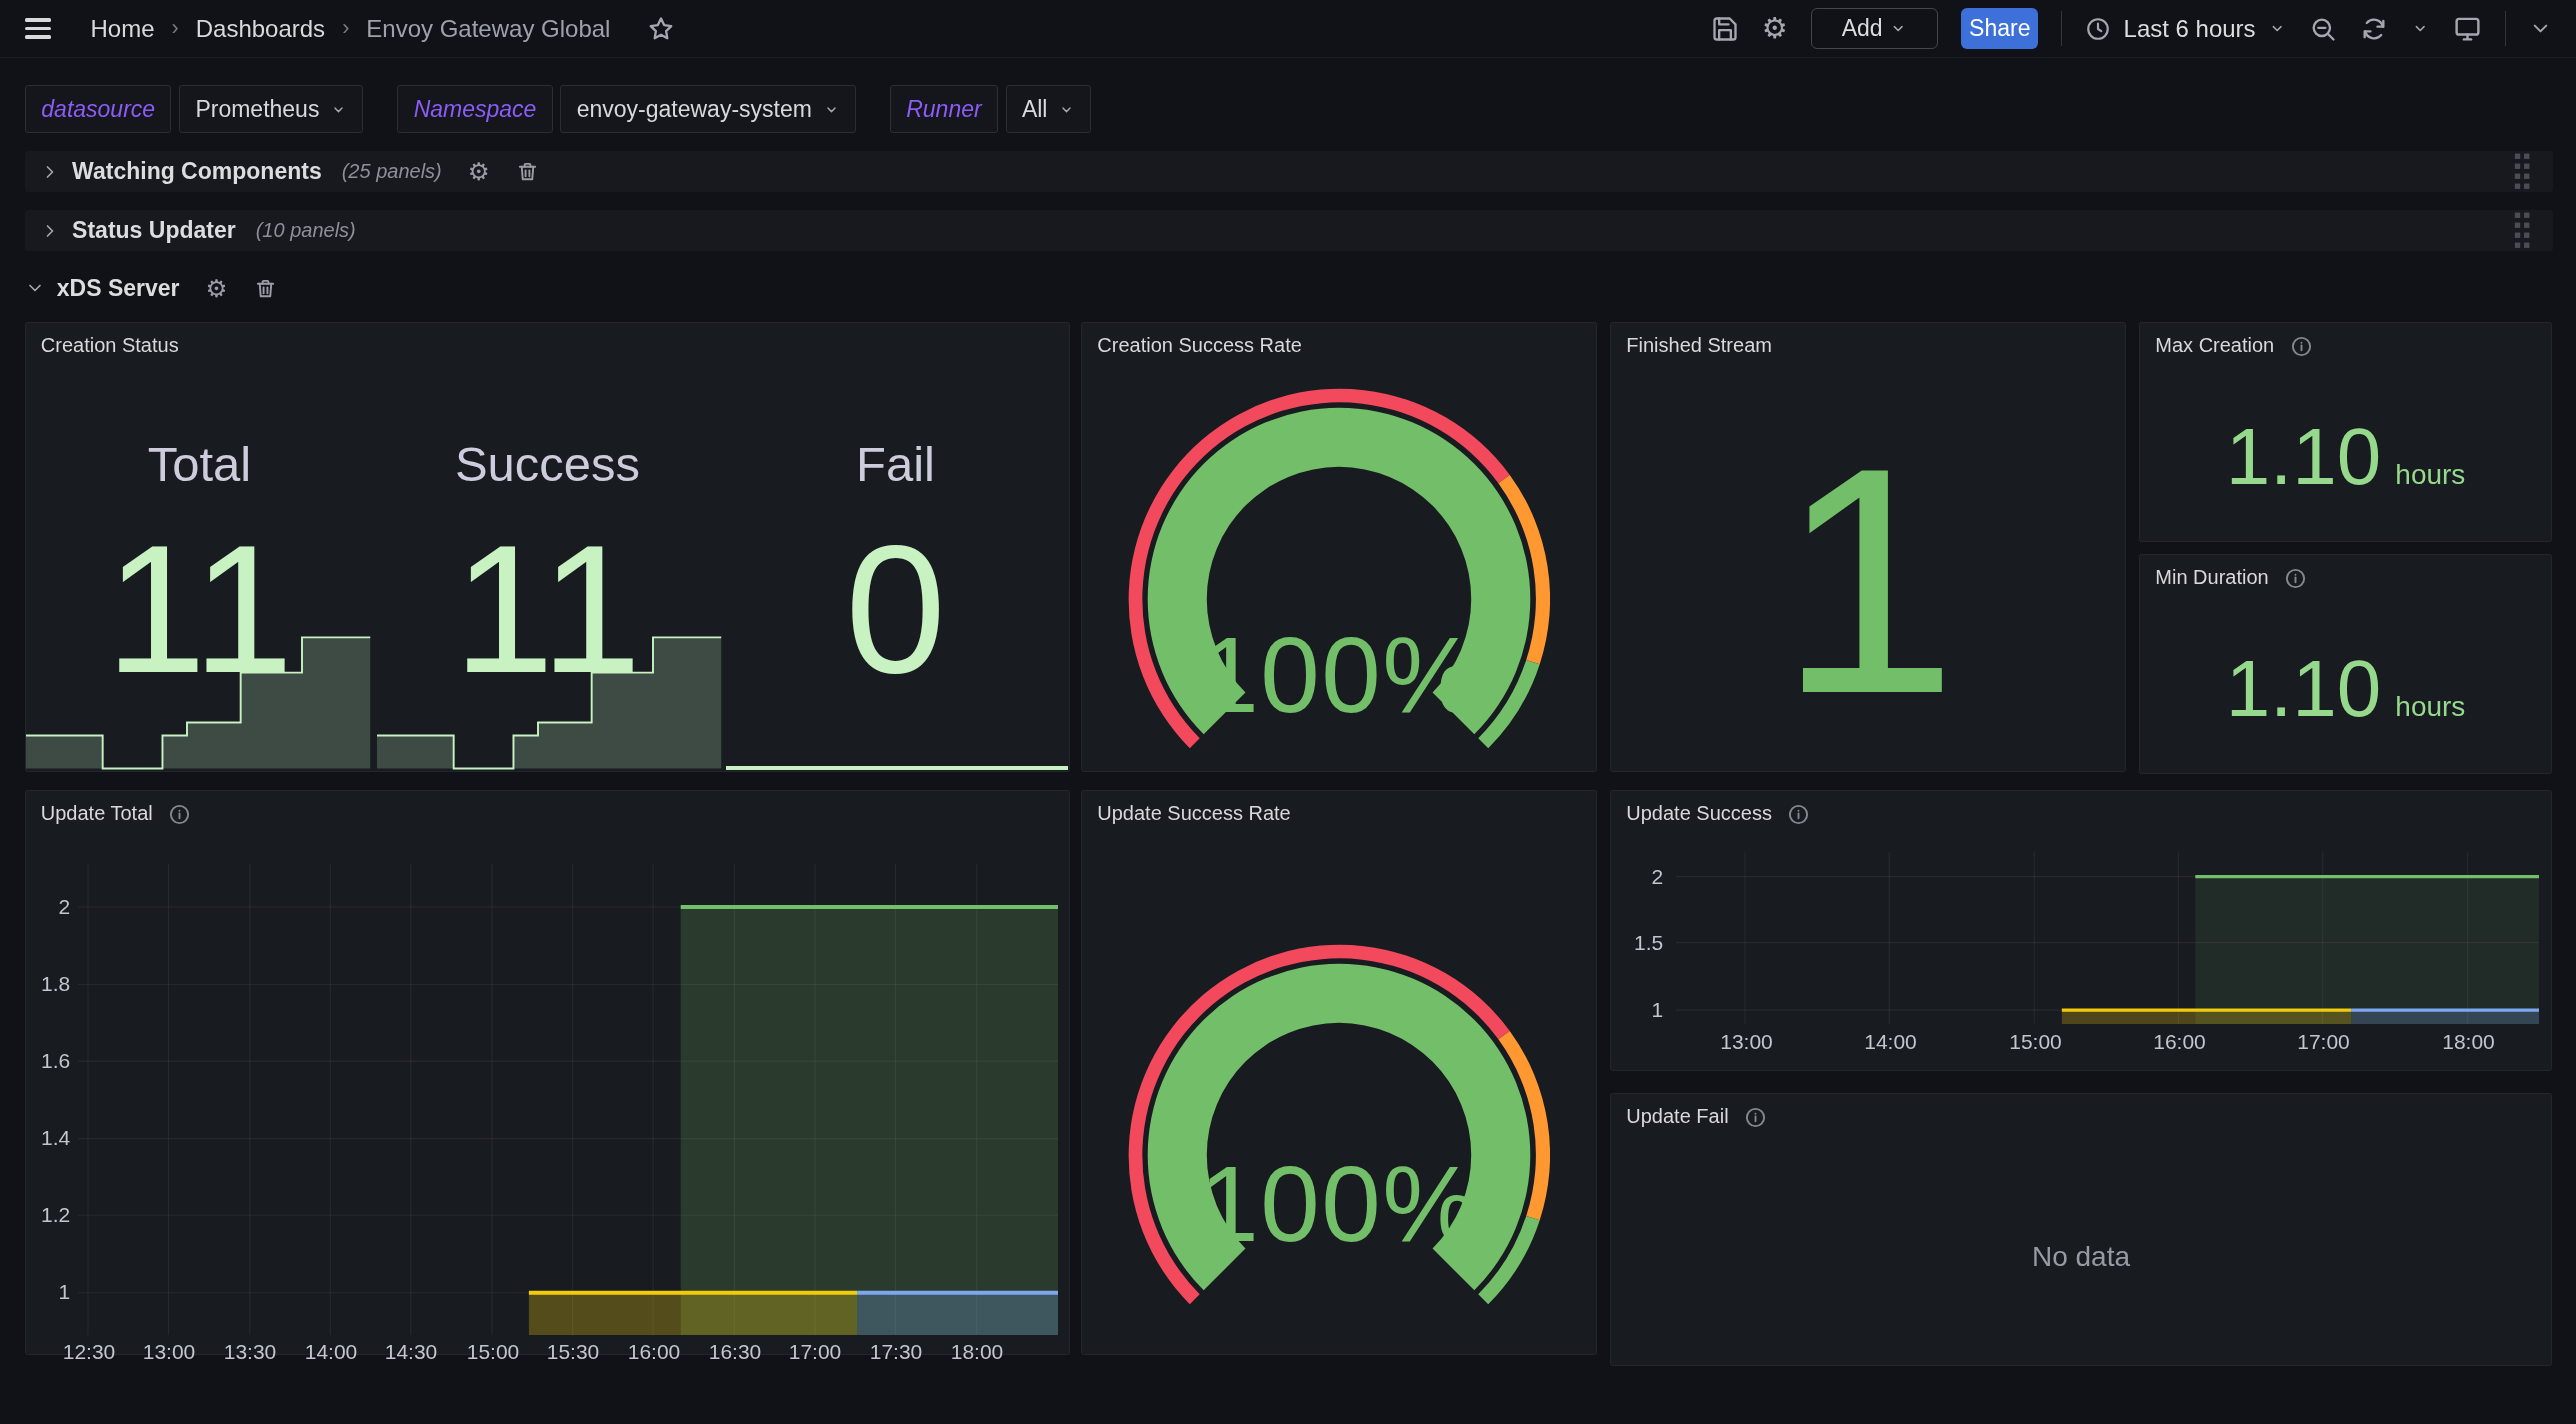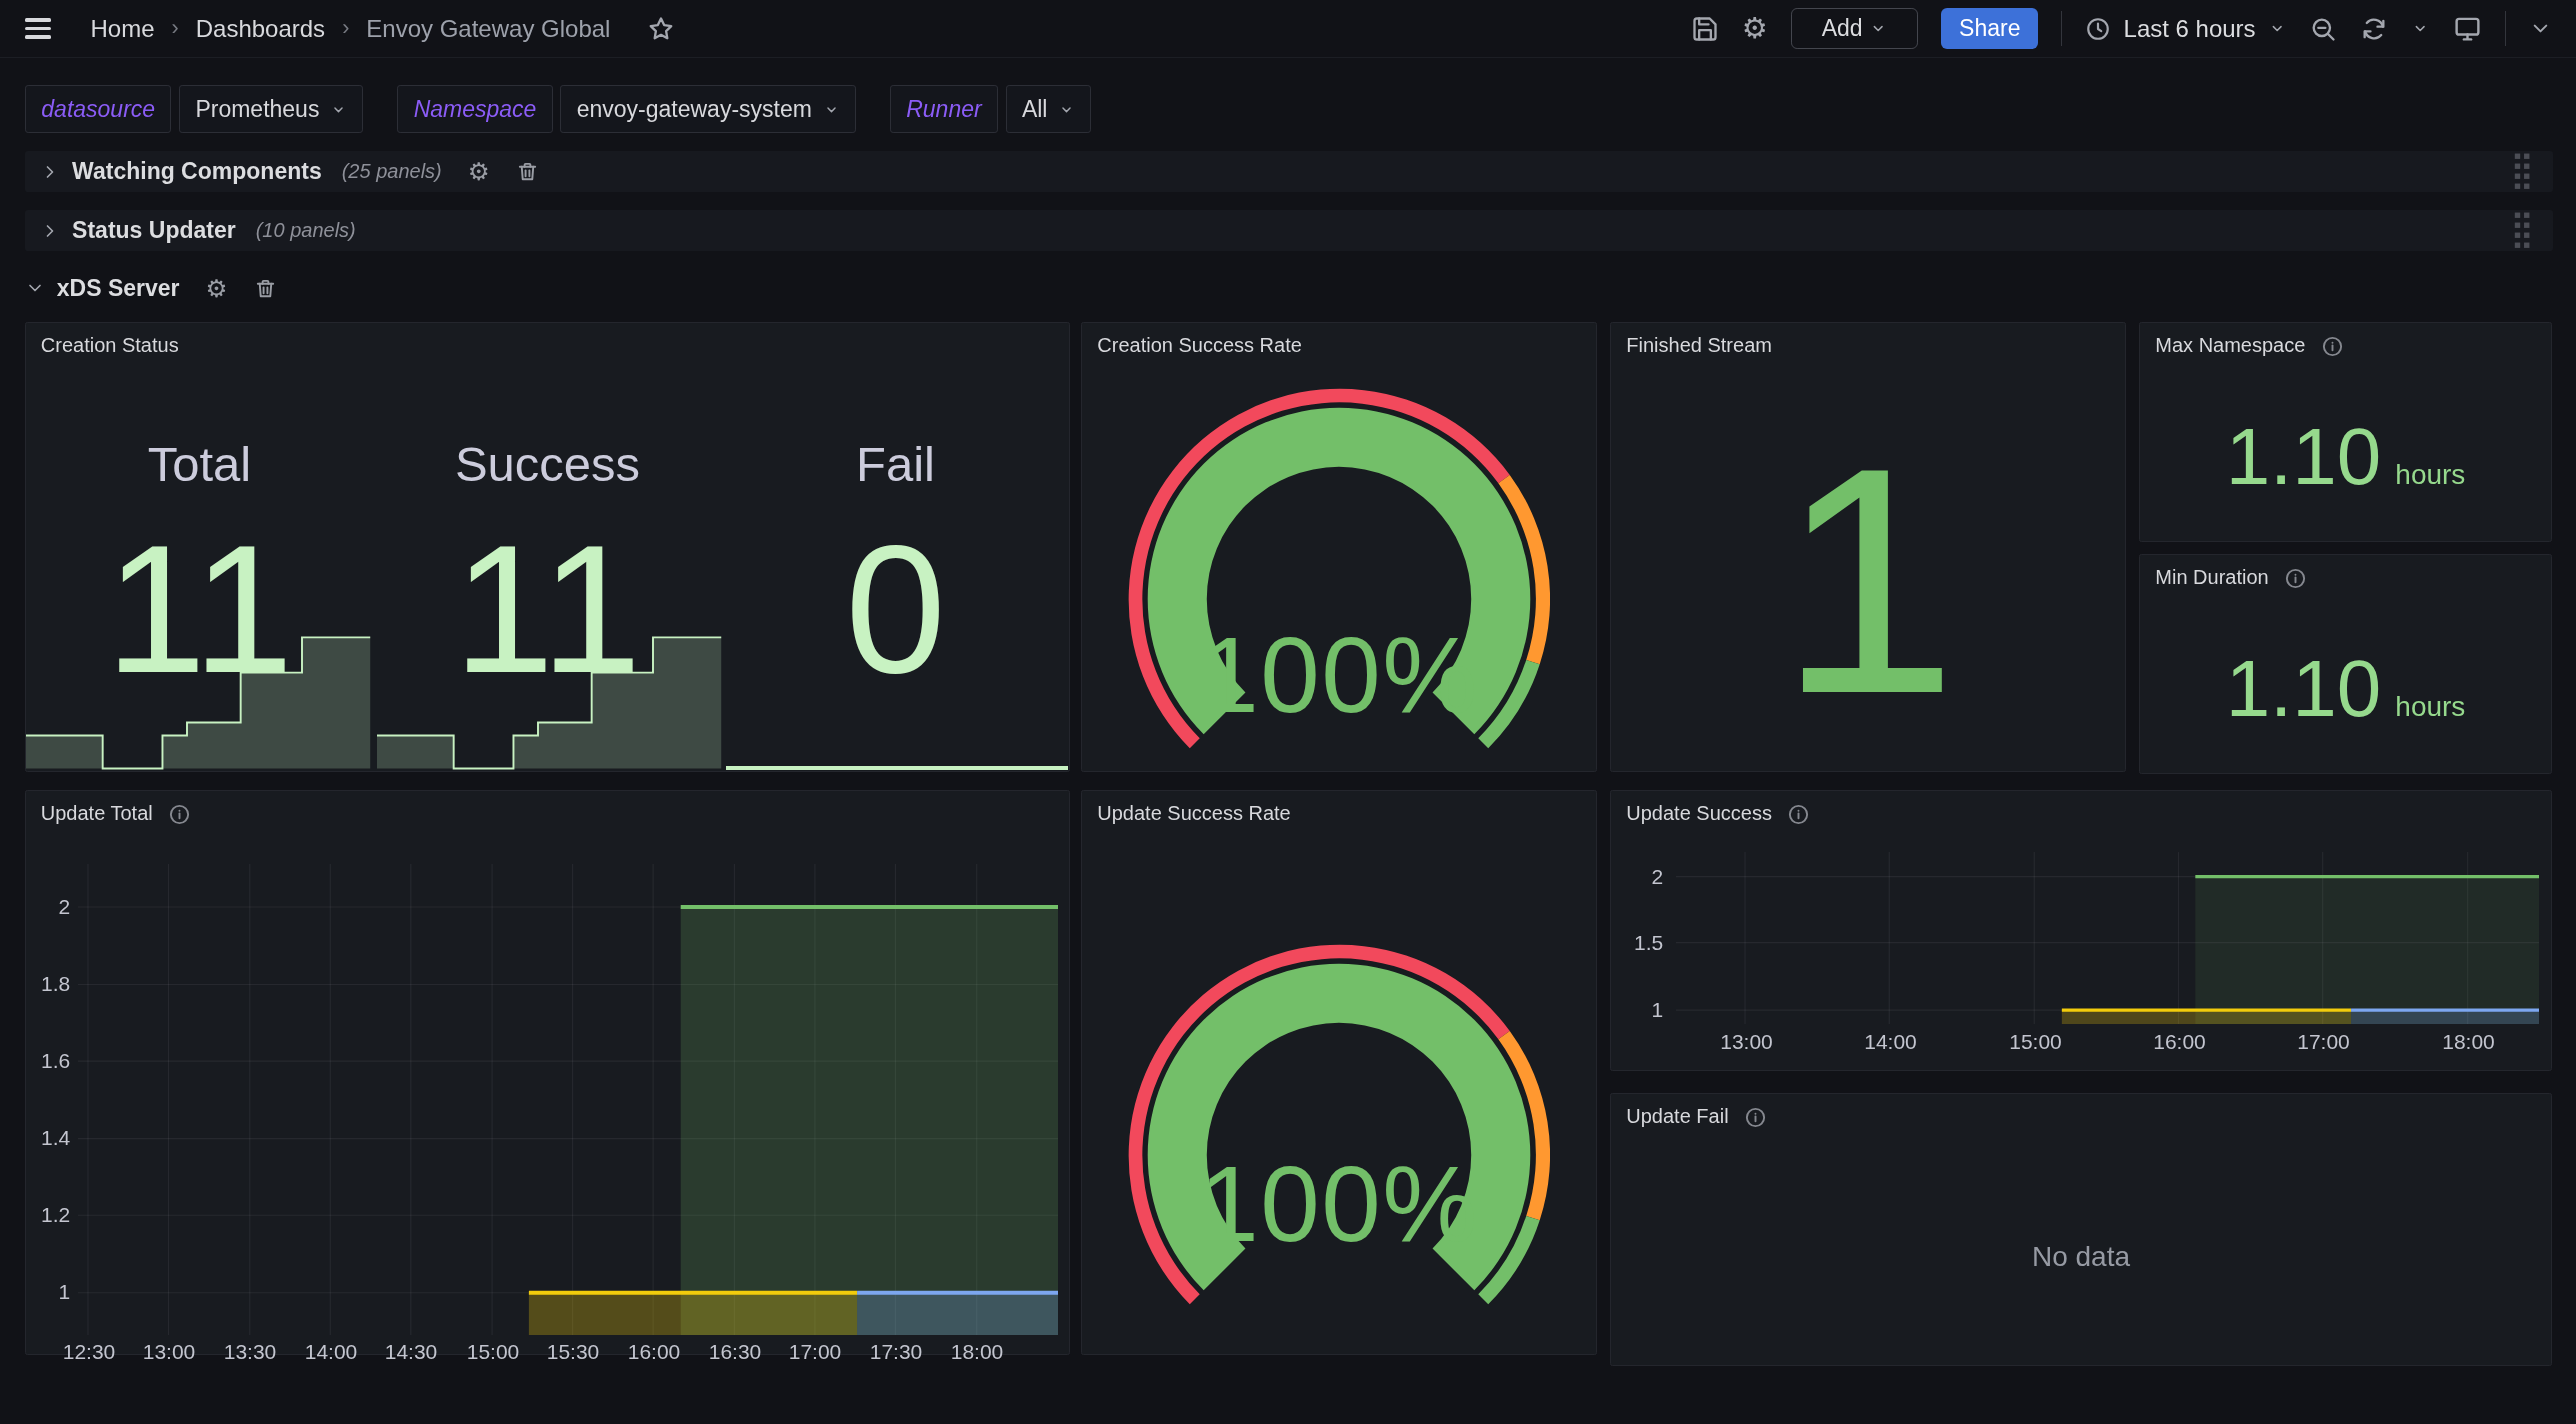--- a/index.html
+++ b/index.html
@@ -18,21 +18,21 @@
   .burger { display:flex; flex-direction:column; gap:5.4px; margin-right:40px; cursor:pointer; }
   .burger span { width:26px; height:3.1px; border-radius:1.5px; background:#d8d9dd; }
   .crumbs { display:flex; align-items:center; gap:17px; font-size:24px; }
   .crumb { color:#d8d9dd; cursor:pointer; }
   .crumb.current { color:#9da1ab; }
   .csep { color:#777a82; font-size:21.5px; }
   .star { margin-left:20px; }
   .tbright { margin-left:auto; display:flex; align-items:center; gap:23px; }
   .btn-add { display:flex; align-items:center; gap:6px; height:41px; padding:0 30px;
     border:0.8px solid #44464e; border-radius:6.1px; font-size:23px; color:#dcdde0; cursor:pointer; }
-  .btn-share { display:flex; align-items:center; height:41px; padding:0 18px; background:#3d71d9;
+  .btn-share { display:flex; align-items:center; height:41px; padding:0 8px; background:#3d71d9;
     border-radius:6.1px; font-size:23px; font-weight:500; color:#ffffff; cursor:pointer; }
   .vdiv { width:0.8px; height:35px; background:#33353c; }
   .timectl { display:flex; align-items:center; gap:12.3px; font-size:24px; color:#dcdde0; cursor:pointer; }
 
   
   .vars { position:absolute; left:25px; top:85px; display:flex; gap:34px; }
   .vargroup { display:flex; gap:7.7px; }
   .varbox { height:48px; display:flex; align-items:center; padding:0 15.3px; border-radius:3.1px;
     border:0.8px solid #2c2e36; background:#14161c; font-size:23px; }
   .varlabel { color:#8b5cf6; font-weight:500; cursor:pointer;font-style:italic; }
@@ -327,21 +327,21 @@
 
   <section class="panel" style="left:1610px; top:322px; width:516px; height:450px;">
     <div class="ptitle">
         <span>Finished Stream</span>
       </div>
     <div class="bignum">1</div>
   </section>
 
   <section class="panel" style="left:2139px; top:322px; width:413px; height:220px;">
     <div class="ptitle">
-      <span>Max Namespace</span>
+      <span>Max Creation</span>
       <span class="ic info">
           <svg width="23" height="23" viewBox="0 0 24 24">
             <circle cx="12" cy="12" r="9"></circle>
             <line x1="12" y1="11" x2="12" y2="16"></line>
             <line x1="12" y1="8" x2="12" y2="8.01"></line>
           </svg>
         </span>
     </div>
     <div class="durval">
       <span class="durnum">1.10</span>

